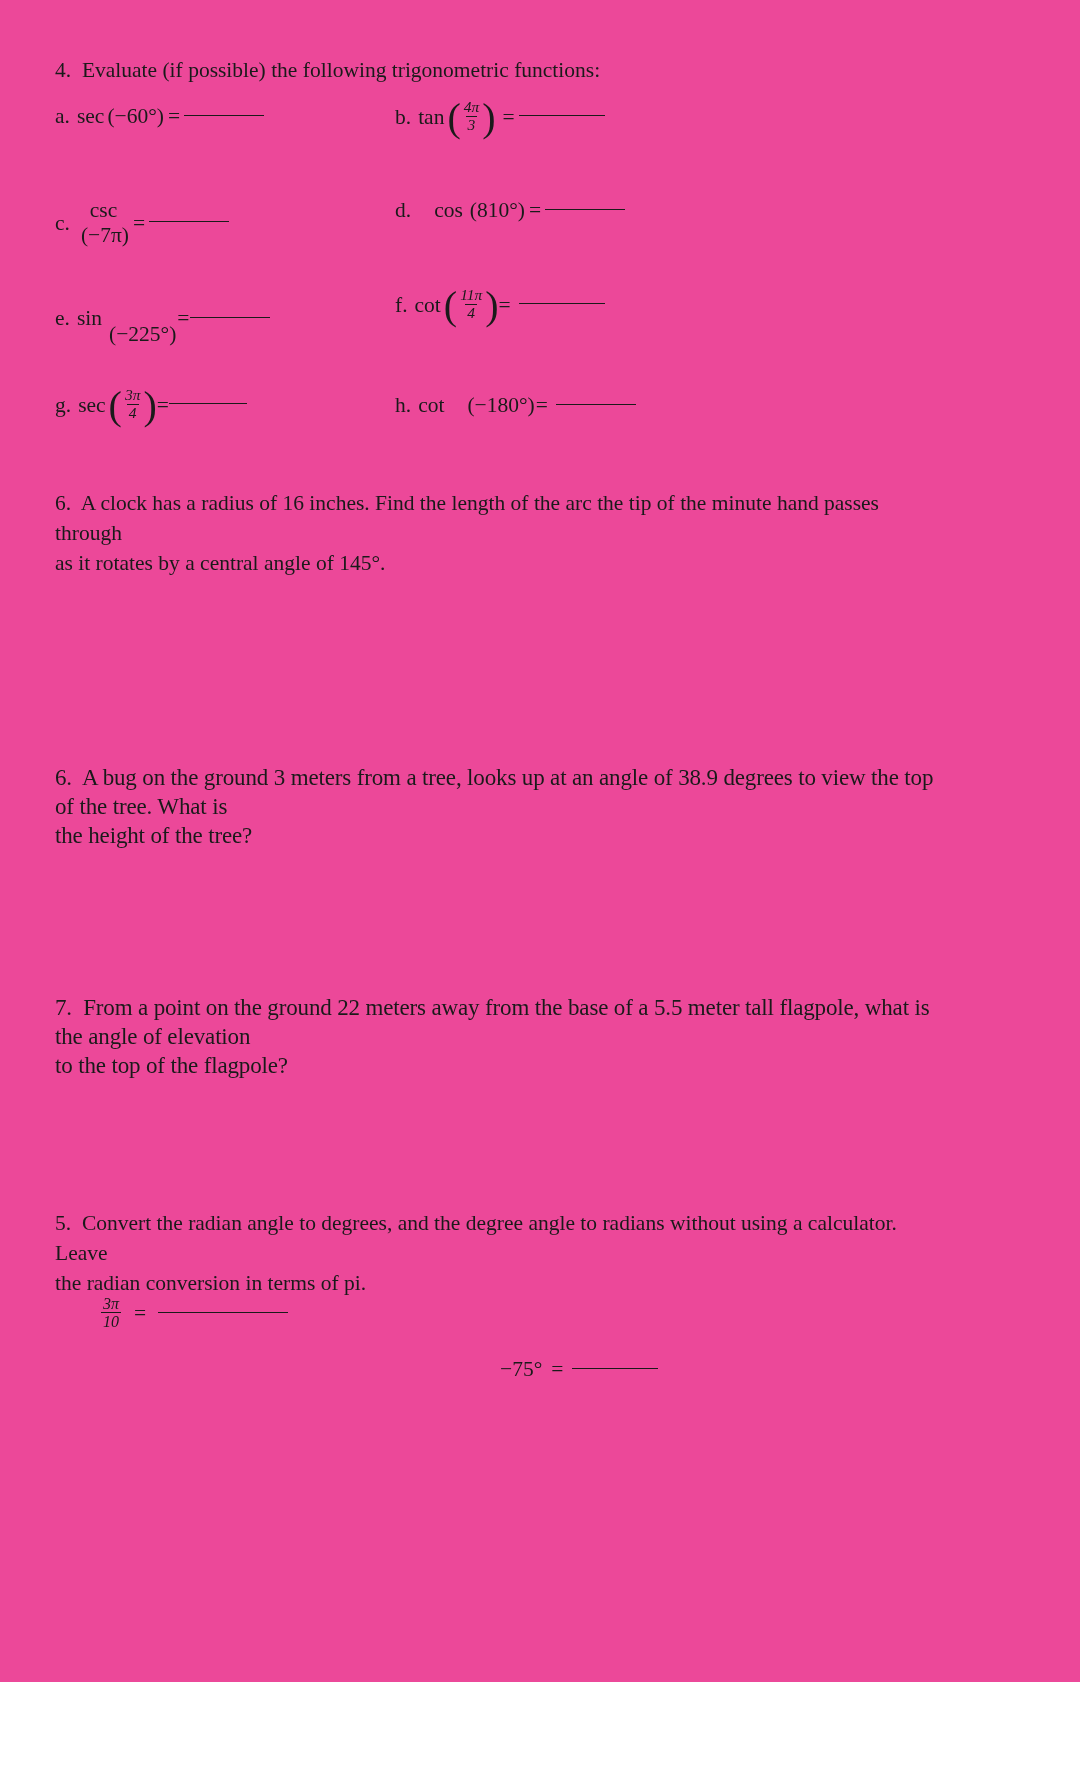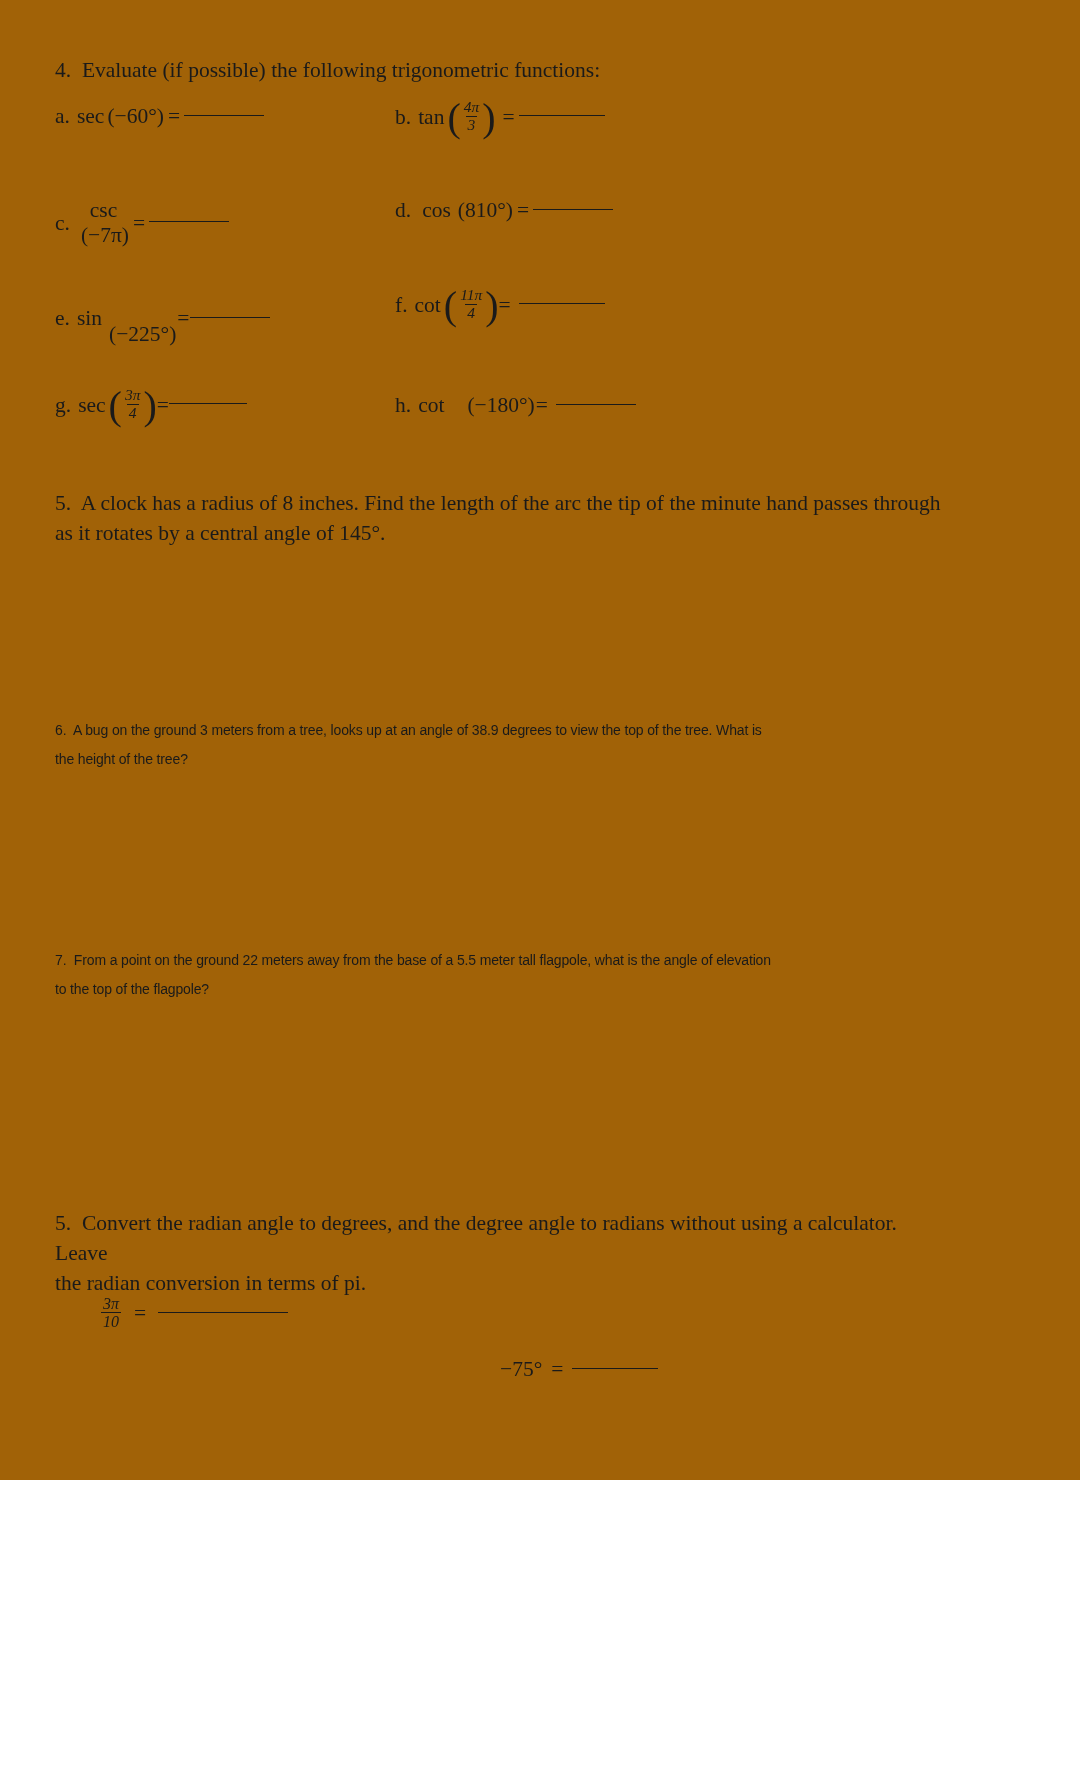--- a/index.html
+++ b/index.html
@@ -12,39 +12,40 @@
     height: 1778px;
     position: relative;
     font-family: "Liberation Serif", serif;
     color: #1a1a1a;
     -webkit-font-smoothing: antialiased;
   }
   .page {
     position: absolute;
     left: 0; top: 0;
     width: 1080px;
-    height: 1480px;
-    background: #a16207;
+    height: 1682px;
+    background: #ec4899;
     overflow: hidden;
   }
 
   
   .qtext {
     position: absolute;
     font-family: "Liberation Serif", serif;
     font-size: 21.5px;
     line-height: 30px;
     color: #1a1a1a;
     white-space: pre-wrap;
   }
   .qtext.sans {
-    font-family: Liberation Sans, sans-serif;
-    font-size: 14px;
+    font-family: Liberation Serif, serif;
+    font-size: 23px;
     line-height: 29px;
     letter-spacing: -0.15px;
+    margin-top: 47px;
   }
 
   
   .item {
     position: absolute;
     display: flex;
     align-items: center;
     font-family: "Liberation Serif", serif;
     font-size: 21.5px;
     color: #1a1a1a;
@@ -148,21 +149,21 @@
     <span class="expr" style="margin-left:4px;flex-direction:column;">
       <span class="fname">csc</span>
         <span>(−7π)</span>
     </span>
     <span class="eq">=</span>
     <span class="blank w1"></span>
   </div>
 
   <div class="item" style="left:395px; top:198px;">
     <span class="lbl">d.</span>
-    <span class="expr" style="margin-left:4px;">
+    <span class="expr" style="margin-left:16px;">
       <span class="fname">cos</span>
         <span style="margin-left:4px;">(810°)</span>
     </span>
     <span class="eq">=</span>
     <span class="blank w1"></span>
   </div>
 
   <div class="item" style="left:55px; top:290px;">
     <span class="lbl">e.</span>
     <span class="expr">
@@ -206,21 +207,21 @@
   <div class="item" style="left:395px; top:393px;">
     <span class="lbl">h.</span>
     <span class="expr">
       <span class="fname">cot</span>
         <span style="margin-left:20px;">(−180°)</span>
     </span>
     <span class="eq" style="margin:0 1px;">=</span>
     <span class="blank w1" style="margin-left:7px;"></span>
   </div>
 
-  <div class="qtext" style="left:55px; top:488px; width:890px;">5.  A clock has a radius of 8 inches. Find the length of the arc the tip of the minute hand passes through
+  <div class="qtext" style="left:55px; top:488px; width:890px;">6.  A clock has a radius of 16 inches. Find the length of the arc the tip of the minute hand passes through
 as it rotates by a central angle of 145°.</div>
 
   <div class="qtext sans" style="left:55px; top:716px; width:895px;">6.  A bug on the ground 3 meters from a tree, looks up at an angle of 38.9 degrees to view the top of the tree. What is
 the height of the tree?</div>
 
   <div class="qtext sans" style="left:55px; top:946px; width:900px;">7.  From a point on the ground 22 meters away from the base of a 5.5 meter tall flagpole, what is the angle of elevation
 to the top of the flagpole?</div>
 
   <div class="qtext" style="left:55px; top:1208px; width:895px;">5.  Convert the radian angle to degrees, and the degree angle to radians without using a calculator. Leave
 the radian conversion in terms of pi.</div>

